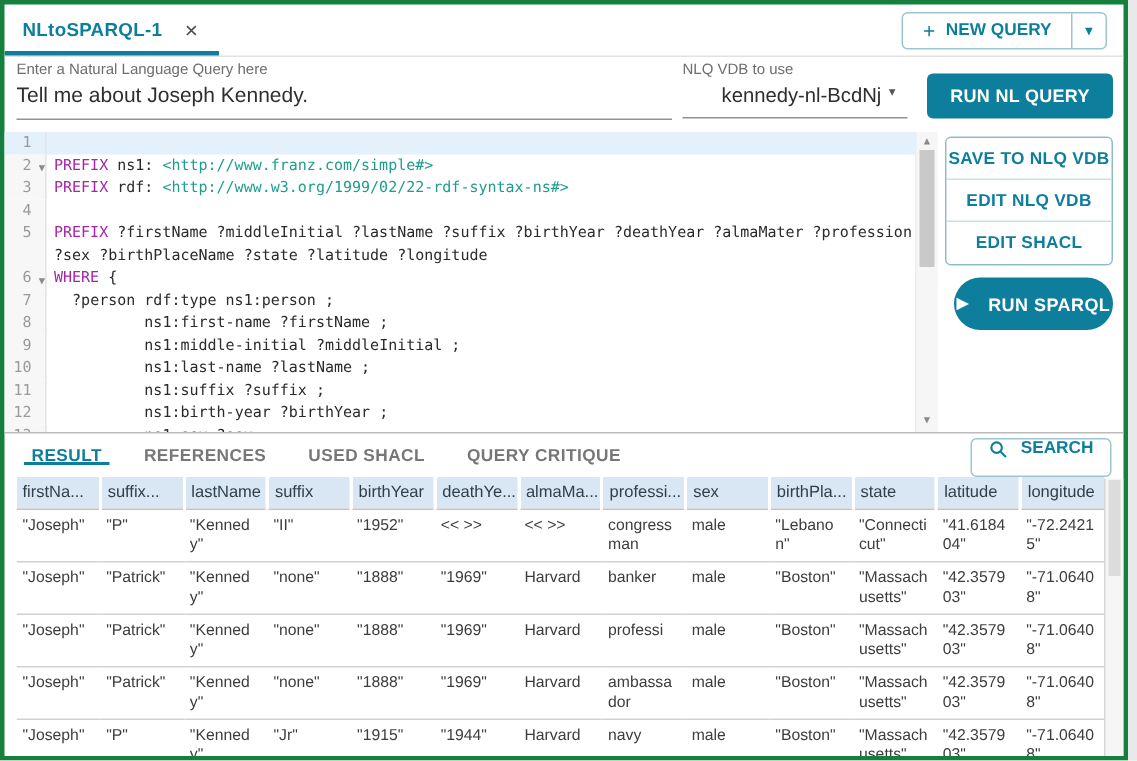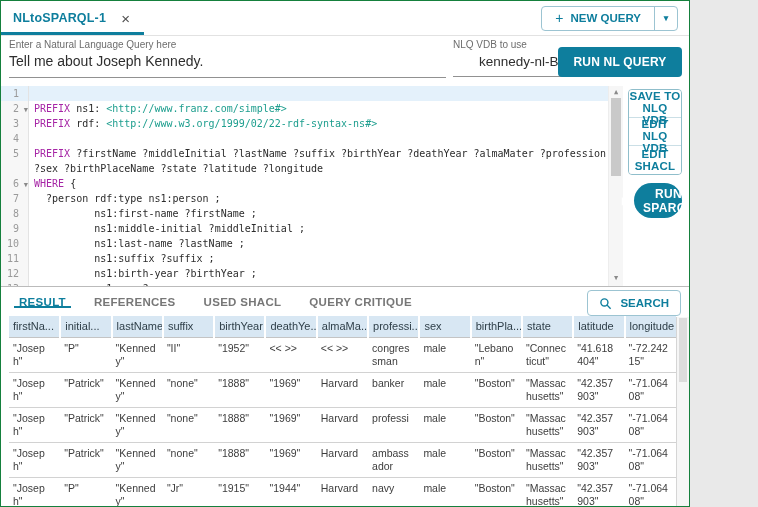--- a/index.html
+++ b/index.html
@@ -1,21 +1,21 @@
 <!DOCTYPE html>
 <html style="--accent: #0e7e9d; --th-bg: #d8e7f3; --kw: #a625a6; --iri: #1d9e8e; --active-line: #e4f1fb;"><head>
 <meta charset="utf-8">
 <style>
   :root{
     --accent:#0e7e9d; --th-bg:#d8e7f3; --kw:#a625a6; --iri:#1d9e8e; --active-line:#e4f1fb;
   }
   *{box-sizing:border-box;margin:0;padding:0}
   html,body{background:#e9e9e9}
   body{font-family:"Liberation Sans",sans-serif}
-  .app{width:690px;height:507px;background:#fff;border:1px solid #15803d;position:relative;overflow:hidden}
+  .app{width:752px;height:507px;background:#fff;border:3px solid #15803d;position:relative;overflow:hidden}
 
   
   .tabbar{height:35px;display:flex;align-items:center;justify-content:space-between;border-bottom:1px solid #e2e2e2;position:relative}
   .tab{height:100%;display:flex;align-items:center;padding:0 14px 0 12px;position:relative;cursor:pointer}
   .tab::after{content:"";position:absolute;left:0;right:0;bottom:0;height:3px;background:var(--accent)}
   .tab-label{color:var(--accent);font-weight:bold;font-size:12.5px;letter-spacing:.2px}
   .tab-close{margin-left:15px;color:#4f4f4f;font-size:15px;line-height:1;cursor:pointer}
   .new-query{display:flex;align-items:stretch;border:1px solid #9cc4d2;border-radius:4px;margin-right:11px;height:25px;background:#fff;color:var(--accent);font-weight:bold;font-size:11.5px;cursor:pointer}
   .nq-main{display:flex;align-items:center;gap:7px;padding:0 13px}
   .nq-plus{font-size:14px;font-weight:normal}
@@ -54,21 +54,21 @@
   .group-btn:last-child{border-bottom:none}
   .run-sparql{position:absolute;left:11px;right:7px;top:97px;height:35px;border:none;border-radius:18px;background:var(--accent);color:#fff;font-weight:bold;font-size:12px;font-family:inherit;display:flex;align-items:center;justify-content:center;gap:13px;letter-spacing:.3px;cursor:pointer}
   .play{font-size:10px;line-height:1}
 
   
   .results{border-top:1px solid #bbb;height:221px;position:relative}
   .res-tabs{height:29px;display:flex;align-items:center;padding-left:4px}
   .res-tab{display:flex;align-items:center;padding:0 14px;font-size:11.5px;font-weight:bold;color:#777;letter-spacing:.3px;position:relative;cursor:pointer}
   .res-tab.active{color:var(--accent)}
   .res-tab.active::after{content:"";position:absolute;left:9px;right:9px;bottom:0;height:2px;background:var(--accent)}
-  .search-btn{position:absolute;right:8px;top:3px;height:26px;padding:0 11px;border:1px solid #9cc4d2;border-radius:4px;background:#fff;color:var(--accent);font-weight:bold;font-size:11.5px;font-family:inherit;display:flex;align-items:center;gap:8px;cursor:pointer}
+  .search-btn{position:absolute;right:8px;top:3px;height:26px;padding:0 11px;border:1px solid #9cc4d2;border-radius:4px;background:#fff;color:var(--accent);font-weight:bold;font-size:11.5px;font-family:inherit;display:flex;gap:8px;cursor:pointer}
   .search-btn svg{display:block}
 
   .tbl-wrap{position:absolute;left:8px;right:13px;top:29px;bottom:0;overflow:hidden}
   table{width:100%;border-collapse:collapse;table-layout:fixed}
   th{background:var(--th-bg);border-right:2px solid #fff;font-size:11px;font-weight:normal;color:#30404a;text-align:left;padding:4px 2px 4px 4px;height:21px;white-space:nowrap;overflow:hidden;cursor:pointer}
   th:last-child{border-right:none}
   td{font-size:10.5px;line-height:13px;color:#3d3d3d;vertical-align:top;padding:4px 6px 4px 4px;height:32px;word-break:break-all;border-bottom:1px solid #d2d2d2}
   tbody tr:first-child td{border-top:1px solid #c4c4c4}
   .tbl-scroll{position:absolute;right:0;top:30px;bottom:0;width:13px;background:#f6f6f6;border-left:1px solid #d5d5d5}
   .tbl-thumb{position:absolute;top:1px;left:2px;right:2px;height:64px;background:#dcdcdc;cursor:grab}
@@ -196,21 +196,21 @@
         <circle cx="10" cy="10" r="6.5" fill="none" stroke="currentColor" stroke-width="2.6"></circle>
         <line x1="15" y1="15" x2="21.5" y2="21.5" stroke="currentColor" stroke-width="2.6"></line>
       </svg>
       <span>SEARCH</span>
     </button>
     <div class="tbl-wrap">
       <table>
         <thead>
             <tr id="tbl-head">
               <th>firstNa...</th>
-              <th>initial...</th>
+              <th>suffix...</th>
               <th>lastName</th>
               <th>suffix</th>
               <th>birthYear</th>
               <th>deathYe...</th>
               <th>almaMa...</th>
               <th>professi...</th>
               <th>sex</th>
               <th>birthPla...</th>
               <th>state</th>
               <th>latitude</th>

